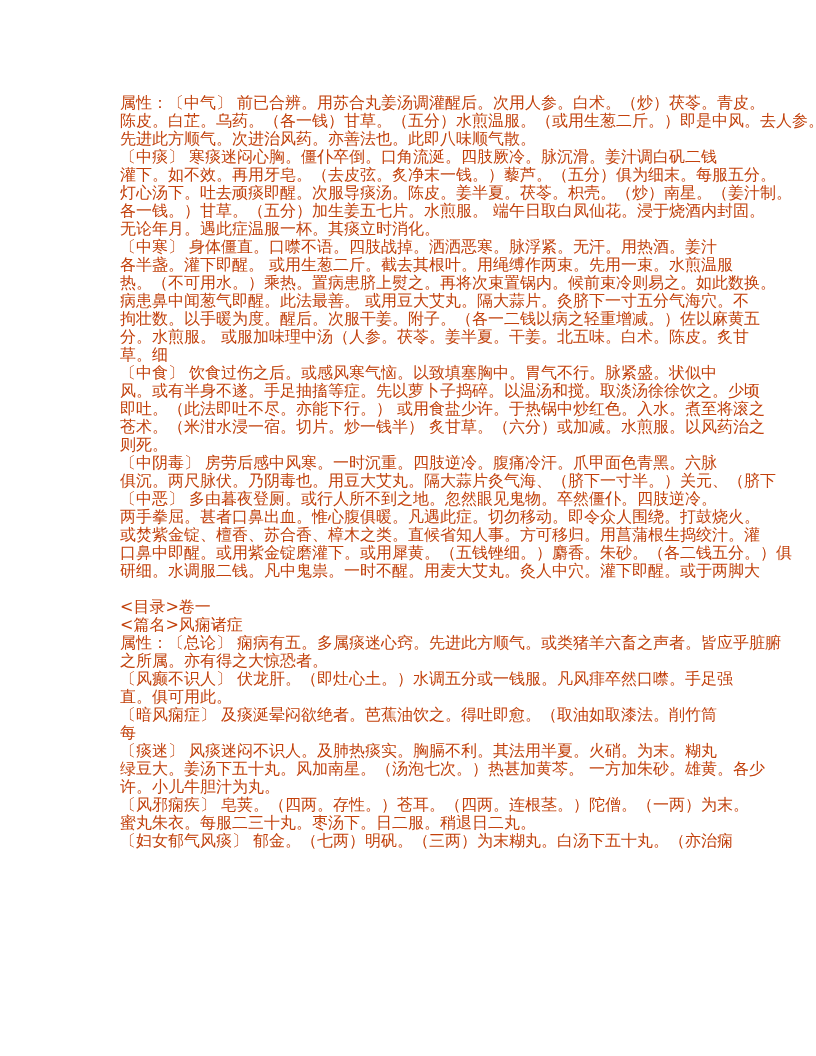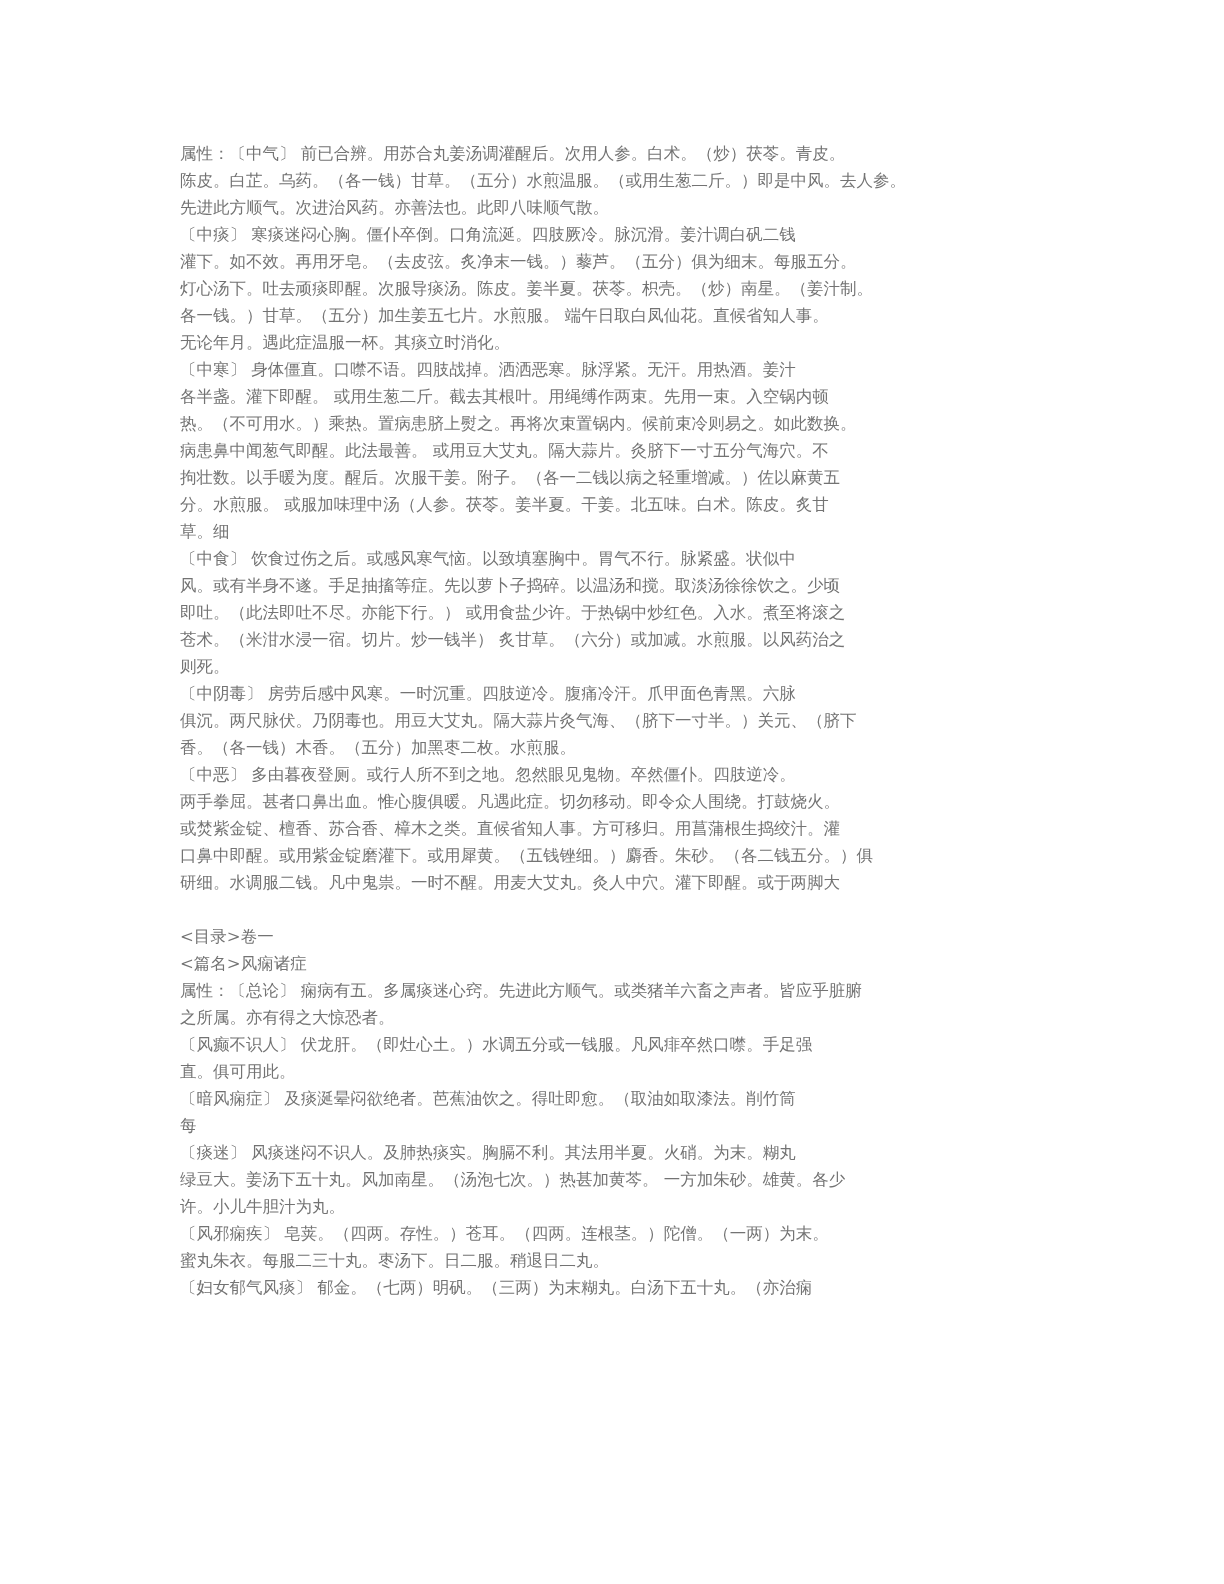--- a/index.html
+++ b/index.html
@@ -12,23 +12,23 @@
       height: 1056px;
       position: relative;
       overflow: hidden;
     }
     .page {
       position: absolute;
       left: 120px;
       top: 94px;
       width: 580px;
       font-family: "DejaVu Serif", "Liberation Serif", serif;
-      font-size: 11px;
+      font-size: 16px;
       line-height: 18px;
-      color: #737373;
+      color: #c2410c;
       letter-spacing: 0px;
     }
     .line {
       white-space: nowrap;
       height: 18px;
       overflow: visible;
     }
     .blank {
       height: 18px;
     }
@@ -37,37 +37,36 @@
 <body>
 
 <div class="page">
   <div>
     <div class="line">属性：〔中气〕 前已合辨。用苏合丸姜汤调灌醒后。次用人参。白术。（炒）茯苓。青皮。</div>
     <div class="line">陈皮。白芷。乌药。（各一钱）甘草。（五分）水煎温服。（或用生葱二斤。）即是中风。去人参。</div>
     <div class="line">先进此方顺气。次进治风药。亦善法也。此即八味顺气散。</div>
     <div class="line">〔中痰〕 寒痰迷闷心胸。僵仆卒倒。口角流涎。四肢厥冷。脉沉滑。姜汁调白矾二钱</div>
     <div class="line">灌下。如不效。再用牙皂。（去皮弦。炙净末一钱。）藜芦。（五分）俱为细末。每服五分。</div>
     <div class="line">灯心汤下。吐去顽痰即醒。次服导痰汤。陈皮。姜半夏。茯苓。枳壳。（炒）南星。（姜汁制。</div>
-    <div class="line">各一钱。）甘草。（五分）加生姜五七片。水煎服。 端午日取白凤仙花。直候省知人事。</div>
+    <div class="line">各一钱。）甘草。（五分）加生姜五七片。水煎服。 端午日取白凤仙花。浸于烧酒内封固。</div>
     <div class="line">无论年月。遇此症温服一杯。其痰立时消化。</div>
     <div class="line">〔中寒〕 身体僵直。口噤不语。四肢战掉。洒洒恶寒。脉浮紧。无汗。用热酒。姜汁</div>
-    <div class="line">各半盏。灌下即醒。 或用生葱二斤。截去其根叶。用绳缚作两束。先用一束。入空锅内顿</div>
+    <div class="line">各半盏。灌下即醒。 或用生葱二斤。截去其根叶。用绳缚作两束。先用一束。水煎温服</div>
     <div class="line">热。（不可用水。）乘热。置病患脐上熨之。再将次束置锅内。候前束冷则易之。如此数换。</div>
     <div class="line">病患鼻中闻葱气即醒。此法最善。 或用豆大艾丸。隔大蒜片。灸脐下一寸五分气海穴。不</div>
     <div class="line">拘壮数。以手暖为度。醒后。次服干姜。附子。（各一二钱以病之轻重增减。）佐以麻黄五</div>
     <div class="line">分。水煎服。 或服加味理中汤（人参。茯苓。姜半夏。干姜。北五味。白术。陈皮。炙甘</div>
     <div class="line">草。细</div>
     <div class="line">〔中食〕 饮食过伤之后。或感风寒气恼。以致填塞胸中。胃气不行。脉紧盛。状似中</div>
     <div class="line">风。或有半身不遂。手足抽搐等症。先以萝卜子捣碎。以温汤和搅。取淡汤徐徐饮之。少顷</div>
     <div class="line">即吐。（此法即吐不尽。亦能下行。） 或用食盐少许。于热锅中炒红色。入水。煮至将滚之</div>
     <div class="line">苍术。（米泔水浸一宿。切片。炒一钱半） 炙甘草。（六分）或加减。水煎服。以风药治之</div>
     <div class="line">则死。</div>
     <div class="line">〔中阴毒〕 房劳后感中风寒。一时沉重。四肢逆冷。腹痛冷汗。爪甲面色青黑。六脉</div>
     <div class="line">俱沉。两尺脉伏。乃阴毒也。用豆大艾丸。隔大蒜片灸气海、（脐下一寸半。）关元、（脐下</div>
-    <div class="line">香。（各一钱）木香。（五分）加黑枣二枚。水煎服。</div>
     <div class="line">〔中恶〕 多由暮夜登厕。或行人所不到之地。忽然眼见鬼物。卒然僵仆。四肢逆冷。</div>
     <div class="line">两手拳屈。甚者口鼻出血。惟心腹俱暖。凡遇此症。切勿移动。即令众人围绕。打鼓烧火。</div>
     <div class="line">或焚紫金锭、檀香、苏合香、樟木之类。直候省知人事。方可移归。用菖蒲根生捣绞汁。灌</div>
     <div class="line">口鼻中即醒。或用紫金锭磨灌下。或用犀黄。（五钱锉细。）麝香。朱砂。（各二钱五分。）俱</div>
     <div class="line">研细。水调服二钱。凡中鬼祟。一时不醒。用麦大艾丸。灸人中穴。灌下即醒。或于两脚大</div>
   </div>
 
   <div class="blank"></div>
 
   <div class="line">&lt;目录&gt;卷一</div>

